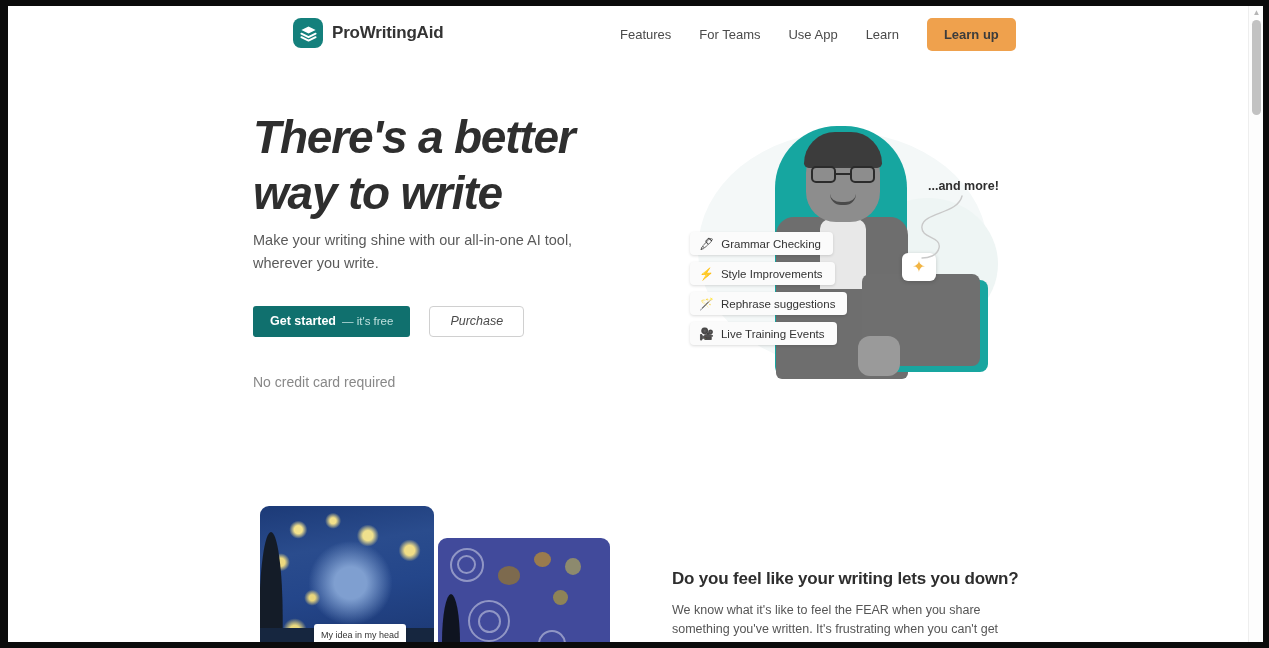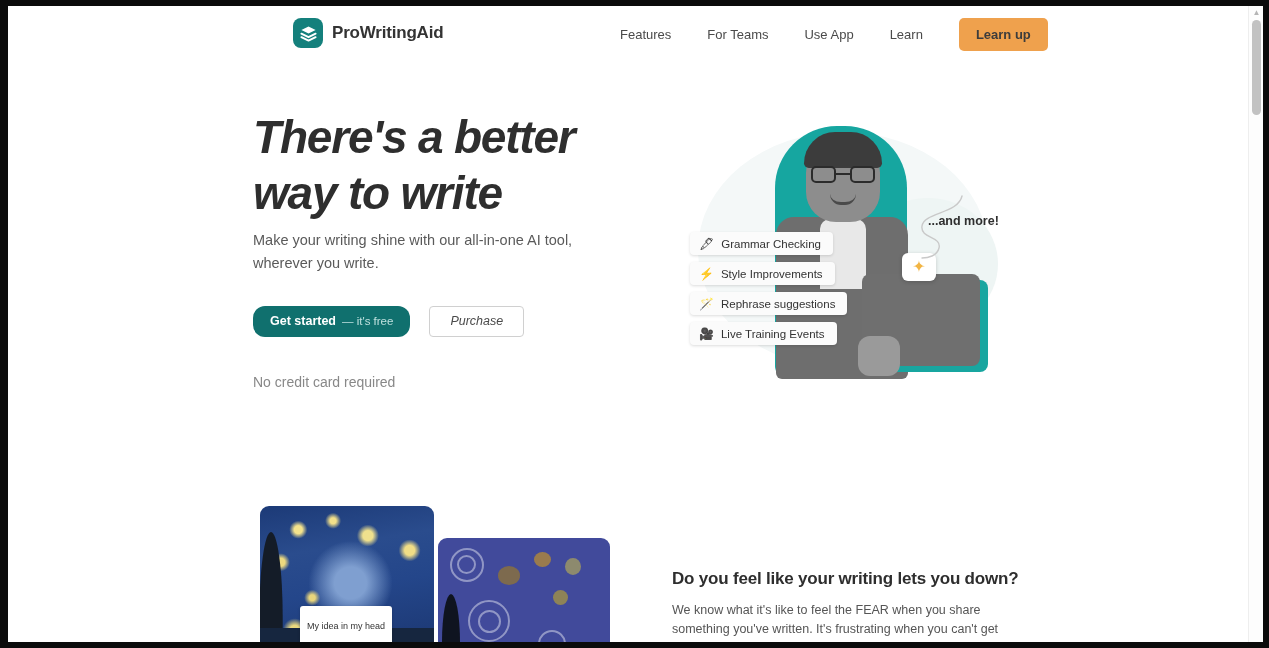--- a/index.html
+++ b/index.html
@@ -59,21 +59,21 @@
   .logo-mark {
     width: 30px; height: 30px; border-radius: 8px;
     background: #14807c;
     display: flex; align-items: center; justify-content: center;
   }
   .logo-text {
     font-size: 17px; font-weight: bold; color: #333; letter-spacing: -0.2px;
   }
   nav {
     position: absolute; left: 598px; top: 0px;
-    height: 57px; display: flex; align-items: center; gap: 8px;
+    height: 57px; display: flex; align-items: center; gap: 0px;
   }
   nav a {
     font-size: 13px; color: #4a4a4a; text-decoration: none;
     padding: 0 14px; line-height: 57px; white-space: nowrap;
   }
   .signup-btn {
     margin-left: 14px;
     background: #efa14d; color: #3c3c3c;
     font-size: 13px; font-weight: bold;
     border: none; border-radius: 5px;
@@ -87,21 +87,21 @@
     font-size: 46px; line-height: 56px; font-weight: bold;
     color: #2e2e2e; letter-spacing: -1.2px; font-style: italic;
   }
   p.hero-sub {
     margin-top: 8px;
     font-size: 14.5px; line-height: 23px; color: #5a5a5a; width: 330px;
   }
   .cta-row { margin-top: 31px; display: flex; align-items: center; gap: 19px; }
   .btn-primary {
     background: #10706e; color: #fff;
-    border: none; border-radius: 12px;
+    border: none; border-radius: 3px;
     padding: 0 17px; height: 31px; line-height: 31px;
     font-size: 12.5px; font-weight: bold; cursor: pointer;
     font-family: "Liberation Sans", sans-serif; white-space: nowrap;
   }
   .btn-primary .free { font-weight: normal; color: #bfe0de; margin-left: 6px; font-size: 11.5px; }
   .btn-secondary {
     background: #fff; color: #4a4a4a;
     border: 1px solid #d0d0d0; border-radius: 4px;
     padding: 0 20px; height: 31px; line-height: 29px;
     font-size: 12.5px; cursor: pointer;
@@ -186,21 +186,21 @@
   }
   .sparkle-badge {
     position: absolute; left: 222px; top: 139px;
     width: 34px; height: 28px; background: #fff;
     border-radius: 6px; box-shadow: 0 1px 4px rgba(0,0,0,.18);
     display: flex; align-items: center; justify-content: center;
     color: #f2b544; font-size: 16px; line-height: 1;
   }
   .and-more {
     position: absolute; left: 248px; top: 65px;
-    font-size: 12.5px; font-weight: bold; color: #2e2e2e; white-space: nowrap; margin-top: 35px;
+    font-size: 12.5px; font-weight: bold; color: #2e2e2e; white-space: nowrap;
   }
   .squiggle { position: absolute; left: 232px; top: 78px; }
   .chips { position: absolute; left: 10px; top: 118px; }
   .chip {
     background: #fbfbfb; border-radius: 4px;
     box-shadow: 0 1px 3px rgba(0,0,0,.14);
     height: 23px; margin-bottom: 7px;
     display: inline-flex; align-items: center; gap: 7px;
     padding: 0 12px 0 9px; font-size: 11.5px; color: #333; white-space: nowrap;
   }
@@ -227,23 +227,23 @@
     width: 26px; height: 122px;
     background: #141c28;
     border-radius: 50% 50% 0 0 / 70% 70% 0 0;
     transform: scaleX(.9);
   }
   .village {
     position: absolute; left: 0; bottom: 0; width: 174px; height: 26px;
     background: #16263f;
   }
   .caption {
-    position: absolute; left: 40px; bottom: 8px;
+    position: absolute; left: 54px; bottom: 8px;
     background: #fff; border-radius: 3px;
-    padding: 15px 7px; font-size: 9px; color: #333; white-space: nowrap;
+    padding: 6px 7px; font-size: 9px; color: #333; white-space: nowrap;
     box-shadow: 0 1px 3px rgba(0,0,0,.2);
   }
   #art-flat {
     position: absolute; left: 430px; top: 532px;
     width: 172px; height: 116px;
     background: #414a9b; border-radius: 9px; overflow: hidden;
   }
   .spiral {
     position: absolute; border: 2px solid rgba(255,255,255,.42);
     border-radius: 50%;

